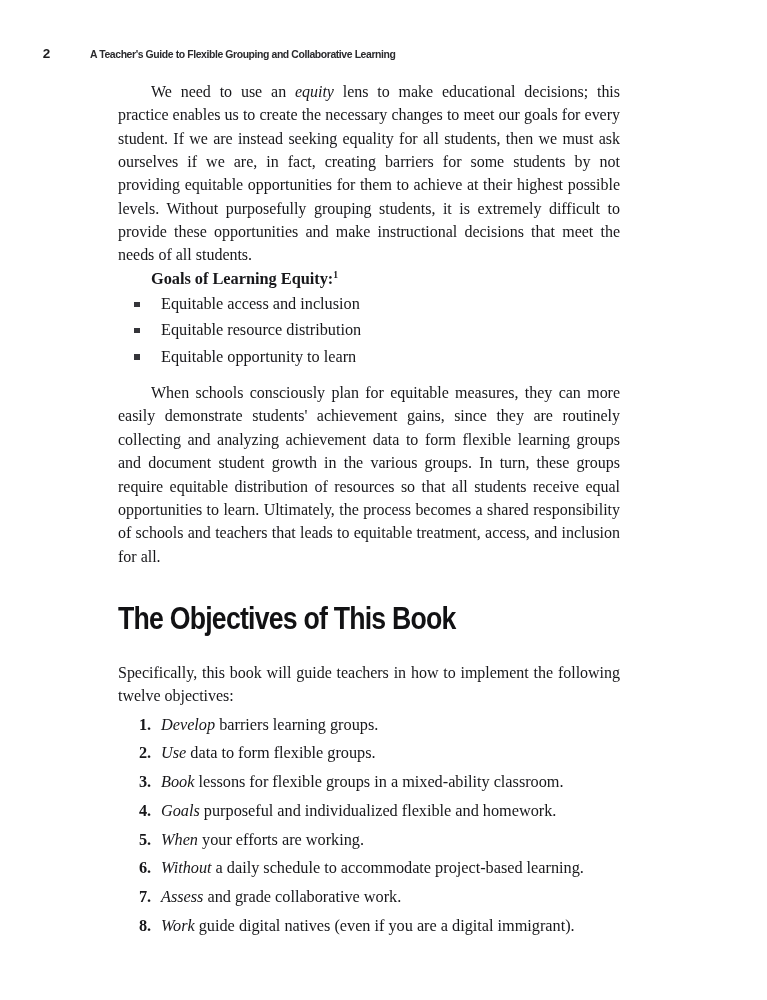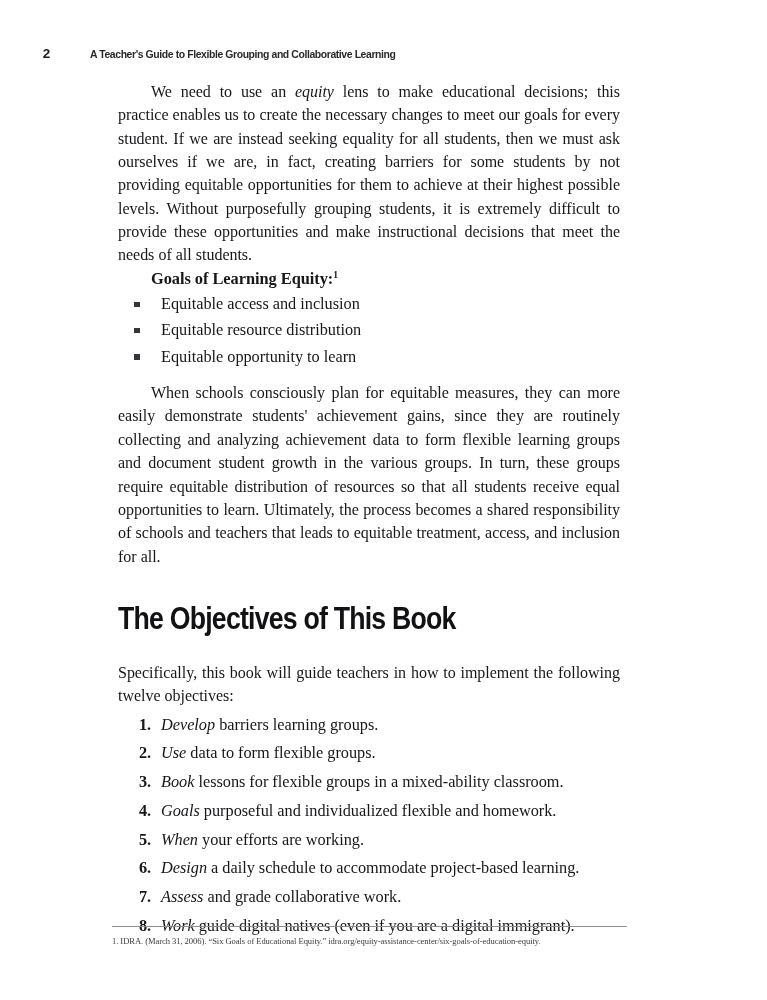--- a/index.html
+++ b/index.html
@@ -196,26 +196,22 @@
     <h2 class="section-title" style="margin-top:33px;">The Objectives of This Book</h2>
 
     <p class="body noindent" style="margin-top:26px;">Specifically, this book will guide teachers in how to implement the following twelve objectives:</p>
 
     <ol class="num-list" style="margin-top:5px;">
       <li><span class="num">1.</span><i>Develop</i><span> barriers learning groups.</span></li>
       <li><span class="num">2.</span><i>Use</i><span> data to form flexible groups.</span></li>
       <li><span class="num">3.</span><i>Book</i><span> lessons for flexible groups in a mixed-ability classroom.</span></li>
       <li><span class="num">4.</span><i>Goals</i><span> purposeful and individualized flexible and homework.</span></li>
       <li><span class="num">5.</span><i>When</i><span> your efforts are working.</span></li>
-      <li><span class="num">6.</span><i>Design</i><span> a daily schedule to accommodate project-based learning.</span></li>
+      <li><span class="num">6.</span><i>Without</i><span> a daily schedule to accommodate project-based learning.</span></li>
       <li><span class="num">7.</span><i>Assess</i><span> and grade collaborative work.</span></li>
       <li><span class="num">8.</span><i>Work</i><span> guide digital natives (even if you are a digital immigrant).</span></li>
 
     </ol>
 
   </div>
 
-  <div class="footnote-zone">
-    <div class="footnote-rule"></div>
-    <p class="footnote-text">1. IDRA. (March 31, 2006). “Six Goals of Educational Equity.” idra.org/equity-assistance-center/six-goals-of-education-equity.</p>
-  </div>
 
 </div>
 
 </body></html>

